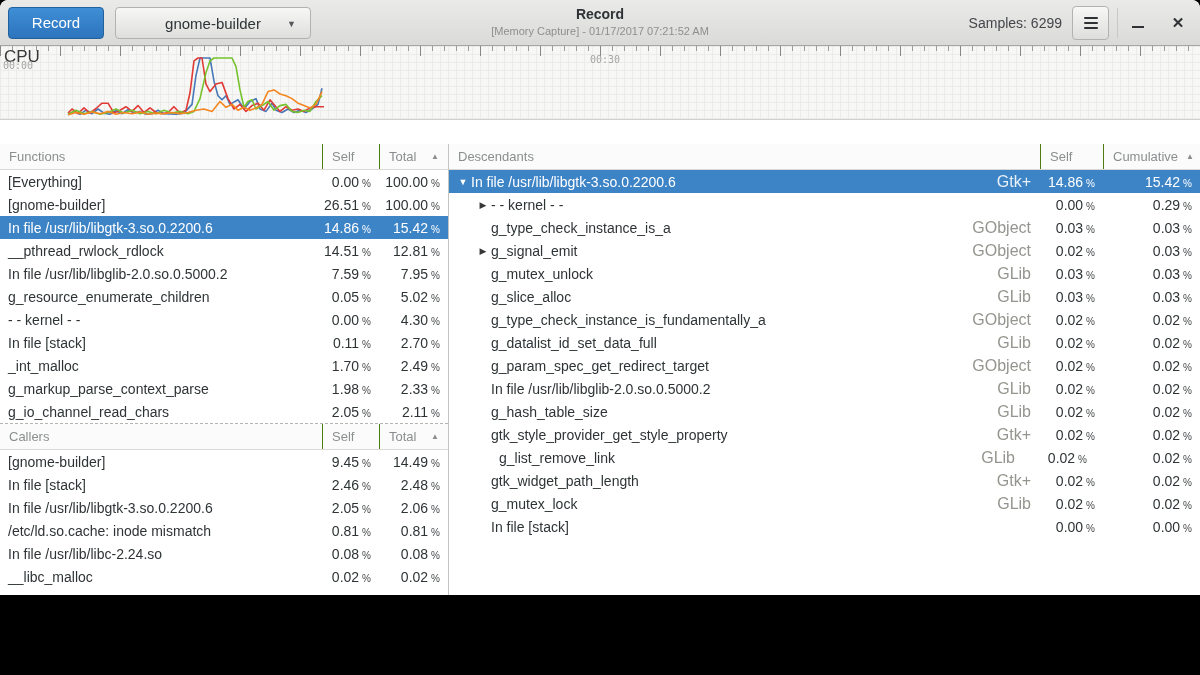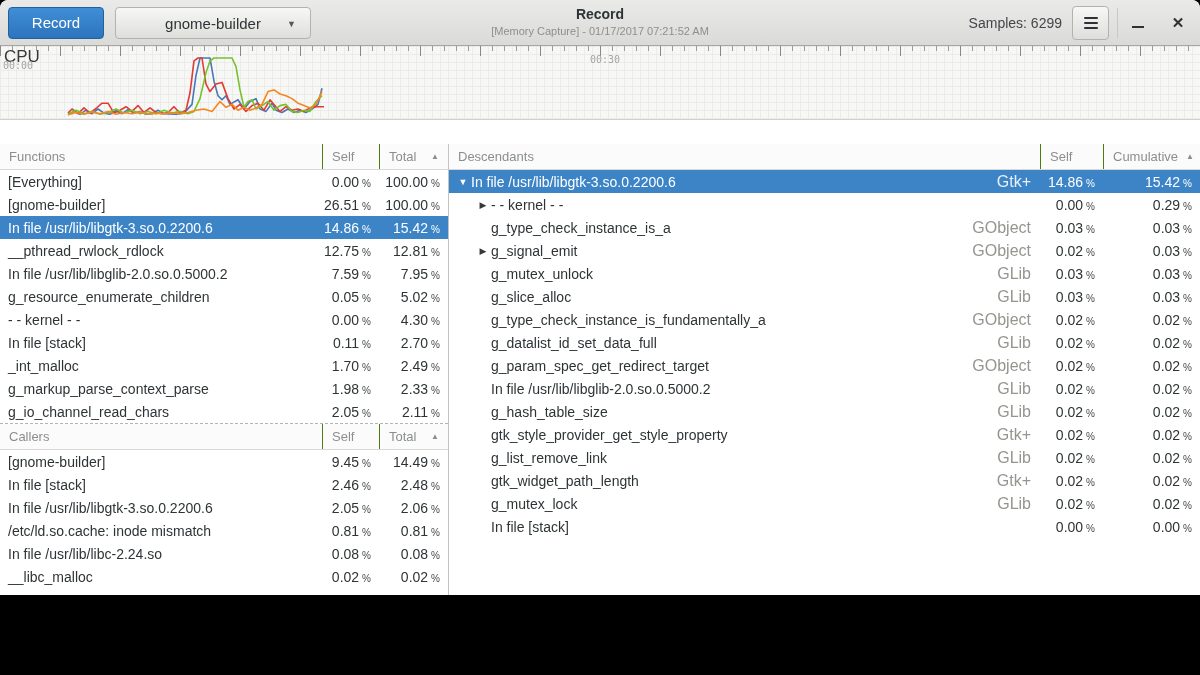--- a/index.html
+++ b/index.html
@@ -156,21 +156,21 @@
               <div class="c-num c-self"><span>26.51</span><span class="pct">%</span></div>
               <div class="c-num c-total"><span>100.00</span><span class="pct">%</span></div>
             </div>
             <div class="trow selected">
               <div class="c-name">In file /usr/lib/libgtk-3.so.0.2200.6</div>
               <div class="c-num c-self"><span>14.86</span><span class="pct">%</span></div>
               <div class="c-num c-total"><span>15.42</span><span class="pct">%</span></div>
             </div>
             <div class="trow">
               <div class="c-name">__pthread_rwlock_rdlock</div>
-              <div class="c-num c-self"><span>12.75</span><span class="pct">%</span></div>
+              <div class="c-num c-self"><span>14.51</span><span class="pct">%</span></div>
               <div class="c-num c-total"><span>12.81</span><span class="pct">%</span></div>
             </div>
             <div class="trow">
               <div class="c-name">In file /usr/lib/libglib-2.0.so.0.5000.2</div>
               <div class="c-num c-self"><span>7.59</span><span class="pct">%</span></div>
               <div class="c-num c-total"><span>7.95</span><span class="pct">%</span></div>
             </div>
             <div class="trow">
               <div class="c-name">g_resource_enumerate_children</div>
               <div class="c-num c-self"><span>0.05</span><span class="pct">%</span></div>
@@ -342,21 +342,21 @@
             <div class="c-num c-self"><span>0.02</span><span class="pct">%</span></div>
             <div class="c-num c-total"><span>0.02</span><span class="pct">%</span></div>
           </div>
           <div class="trow" style="padding-left: 26px;">
             <span class="expander"></span>
             <span class="d-name">gtk_style_provider_get_style_property</span>
             <span class="d-cat">Gtk+</span>
             <div class="c-num c-self"><span>0.02</span><span class="pct">%</span></div>
             <div class="c-num c-total"><span>0.02</span><span class="pct">%</span></div>
           </div>
-          <div class="trow" style="padding-left: 26px;">
+          <div class="trow" style="padding-left: 26px; gap: 8px;">
             <span class="expander"></span>
             <span class="d-name">g_list_remove_link</span>
             <span class="d-cat">GLib</span>
             <div class="c-num c-self"><span>0.02</span><span class="pct">%</span></div>
             <div class="c-num c-total"><span>0.02</span><span class="pct">%</span></div>
           </div>
           <div class="trow" style="padding-left: 26px;">
             <span class="expander"></span>
             <span class="d-name">gtk_widget_path_length</span>
             <span class="d-cat">Gtk+</span>

